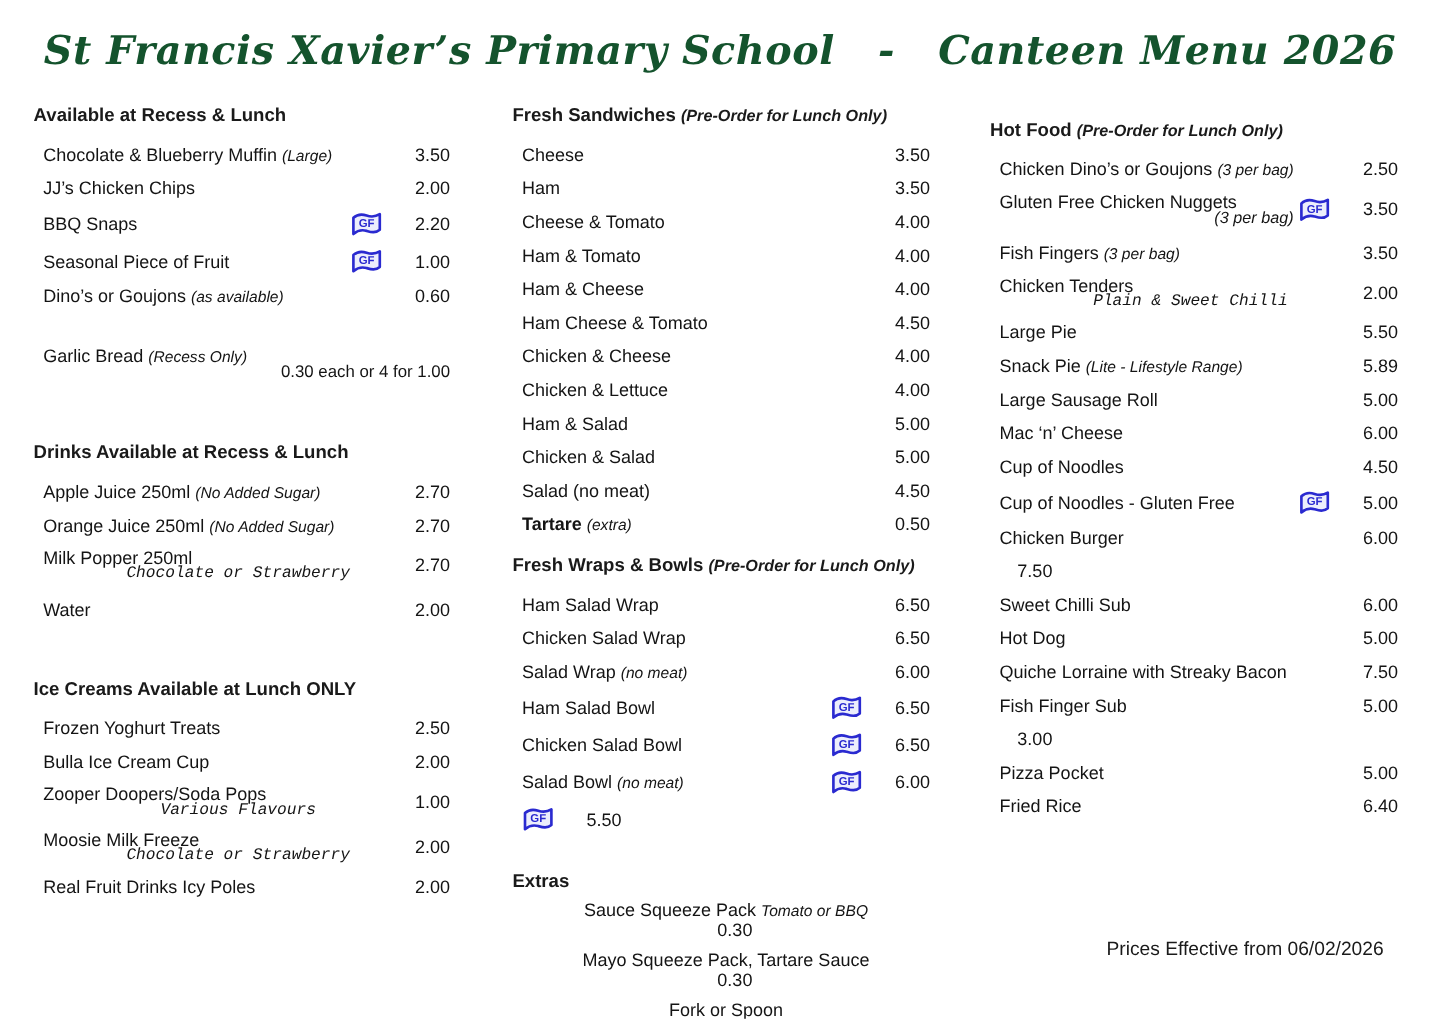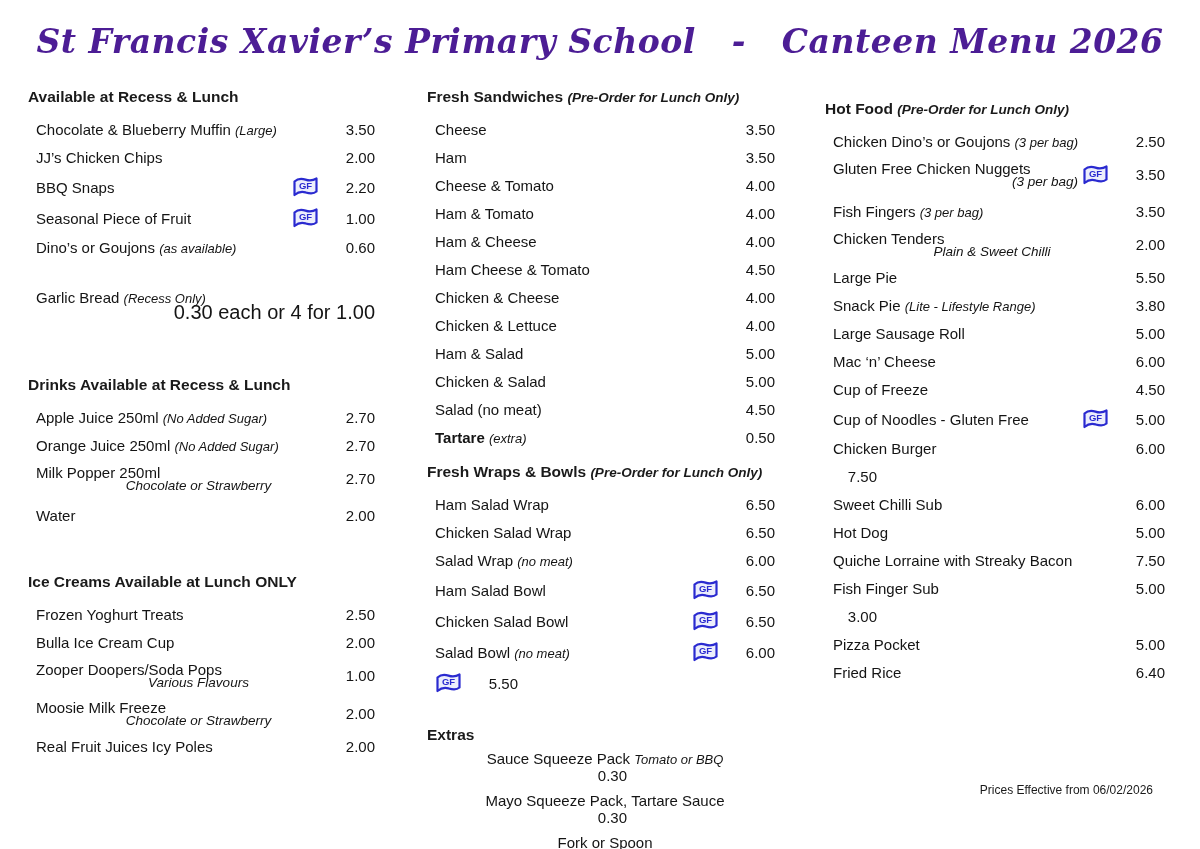--- a/index.html
+++ b/index.html
@@ -3,53 +3,53 @@
 <meta charset="utf-8">
 <style>
   html,body{margin:0;padding:0;}
   body{
     width:1200px;height:849px;background:#ffffff;position:relative;overflow:hidden;
     font-family:"Liberation Sans",sans-serif;color:#141414;
   }
   .page-title{
     position:absolute;top:22px;left:0;width:1200px;text-align:center;
     font-family:"DejaVu Serif",serif;font-weight:bold;font-style:italic;
-    font-size:33px;color:#4c1d95;white-space:pre;letter-spacing:.5px;
+    font-size:33px;color:#14532d;white-space:pre;letter-spacing:.5px;
   }
   .col{position:absolute;}
   #col1{left:28px;top:88px;width:347px;}
   #col2{left:427px;top:88px;width:348px;}
   #col3{left:825px;top:100px;width:340px;}
 
   .sec-heading{font-weight:bold;font-size:15.5px;margin-bottom:14px;color:#1a1a1a;}
   .sec-note{font-style:italic;font-size:13.5px;font-weight:bold;}
 
   .item{display:flex;align-items:center;padding-left:8px;margin-bottom:9px;min-height:19px;font-size:15px;}
   .item.stacked{display:block;margin-top:32px;}
   .gap-before{margin-top:13px;}
   .name-block{flex:1;min-width:0;}
   .nm{font-size:15px;}
   .nm.bold{font-weight:bold;}
   .note{font-style:italic;font-size:13px;}
   .sub{font-style:italic;font-size:13.5px;margin-top:-3px;}
-  .sub-center{text-align:center;padding-left:30px;}
+  .sub-center{text-align:center;padding-left:30px;font-family:Liberation Mono, monospace;}
   .sub-right{text-align:right;padding-right:4px;}
   .price{width:44px;text-align:right;font-size:15px;flex:none;}
-  .price-line{text-align:right;font-size:20px;margin-top:-5px;}
+  .price-line{text-align:right;font-size:14px;margin-top:-5px;}
   .gficon{flex:none;margin-right:12px;display:inline-flex;line-height:0;}
 
   
   #col1 .menu-section:nth-child(2){margin-top:52px;}
   #col1 .menu-section:nth-child(3){margin-top:48px;}
   #col2 .menu-section:nth-child(2){margin-top:16px;}
   #col2 .menu-section:nth-child(3){margin-top:6px;}
   #col2 .menu-section:nth-child(3) .sec-heading{margin-bottom:6px;margin-top:32px;}
   #col2 .menu-section:nth-child(3) .item{margin-bottom:8px;flex-direction:column;}
 
-  .footer-note{position:absolute;right:47px;top:783px;font-size:12px;color:#1a1a1a;}
+  .footer-note{position:absolute;right:47px;top:783px;font-size:16px;color:#1a1a1a;}
 </style>
 </head>
 <body>
 
 <div class="page-title">St Francis Xavier’s Primary School   -   Canteen Menu 2026</div>
 
 <div class="col" id="col1">
     <div class="menu-section">
       <div class="sec-heading"><span>Available at Recess &amp; Lunch</span></div>
       <div class="item">
@@ -152,21 +152,21 @@
       </div>
       <div class="item">
         <div class="name-block">
           <div class="line1"><span class="nm">Moosie Milk Freeze</span></div>
           <div class="sub sub-center">Chocolate or Strawberry</div>
         </div>
         <div class="price">2.00</div>
       </div>
       <div class="item">
         <div class="name-block">
-          <div class="line1"><span class="nm">Real Fruit Juices Icy Poles</span></div>
+          <div class="line1"><span class="nm">Real Fruit Drinks Icy Poles</span></div>
         </div>
         <div class="price">2.00</div>
       </div>
     </div>
   </div>
 <div class="col" id="col2">
     <div class="menu-section">
       <div class="sec-heading"><span>Fresh Sandwiches</span> <span class="sec-note">(Pre-Order for Lunch Only)</span></div>
       <div class="item">
         <div class="name-block">
@@ -367,37 +367,37 @@
       <div class="item">
         <div class="name-block">
           <div class="line1"><span class="nm">Large Pie</span></div>
         </div>
         <div class="price">5.50</div>
       </div>
       <div class="item">
         <div class="name-block">
           <div class="line1"><span class="nm">Snack Pie</span> <span class="note">(Lite - Lifestyle Range)</span></div>
         </div>
-        <div class="price">3.80</div>
+        <div class="price">5.89</div>
       </div>
       <div class="item">
         <div class="name-block">
           <div class="line1"><span class="nm">Large Sausage Roll</span></div>
         </div>
         <div class="price">5.00</div>
       </div>
       <div class="item">
         <div class="name-block">
           <div class="line1"><span class="nm">Mac ‘n’ Cheese</span></div>
         </div>
         <div class="price">6.00</div>
       </div>
       <div class="item">
         <div class="name-block">
-          <div class="line1"><span class="nm">Cup of Freeze</span></div>
+          <div class="line1"><span class="nm">Cup of Noodles</span></div>
         </div>
         <div class="price">4.50</div>
       </div>
       <div class="item">
         <div class="name-block">
           <div class="line1"><span class="nm">Cup of Noodles - Gluten Free</span></div>
         </div>
         <span class="gficon">
           <svg viewBox="0 0 27 22" width="27" height="22" xmlns="http://www.w3.org/2000/svg">
             <path d="M2.5,5.5 C6.5,1.8 10.5,2.6 13.5,3.6 C17,4.8 21,4.6 24.5,2.5 L24.5,15.5 C21,18.6 17,17.4 13.5,16.4 C10.2,15.4 6.5,15.6 2.5,19 Z" fill="#eceefc" stroke="#2a2ad0" stroke-width="2.2" stroke-linejoin="round"></path>

